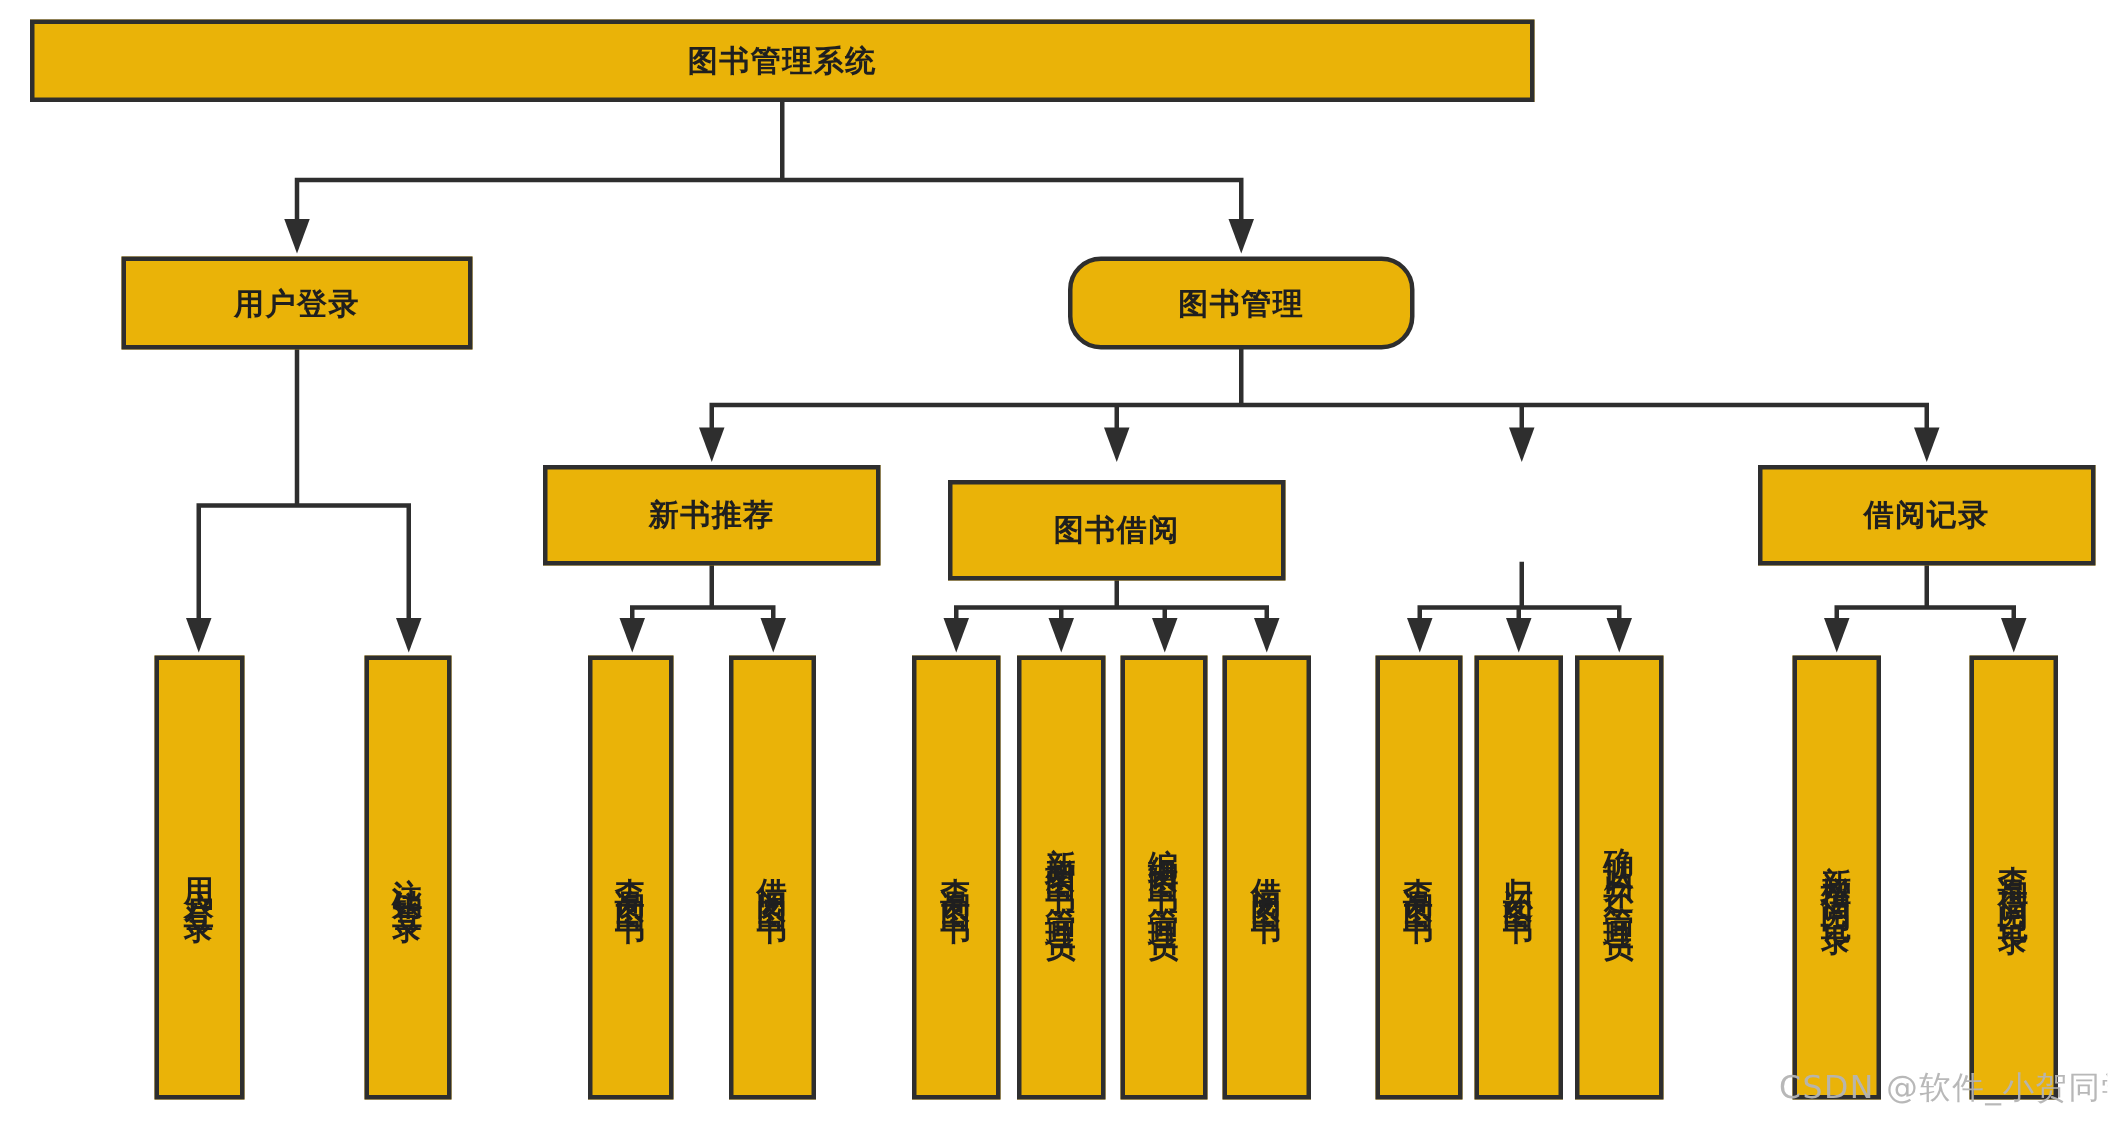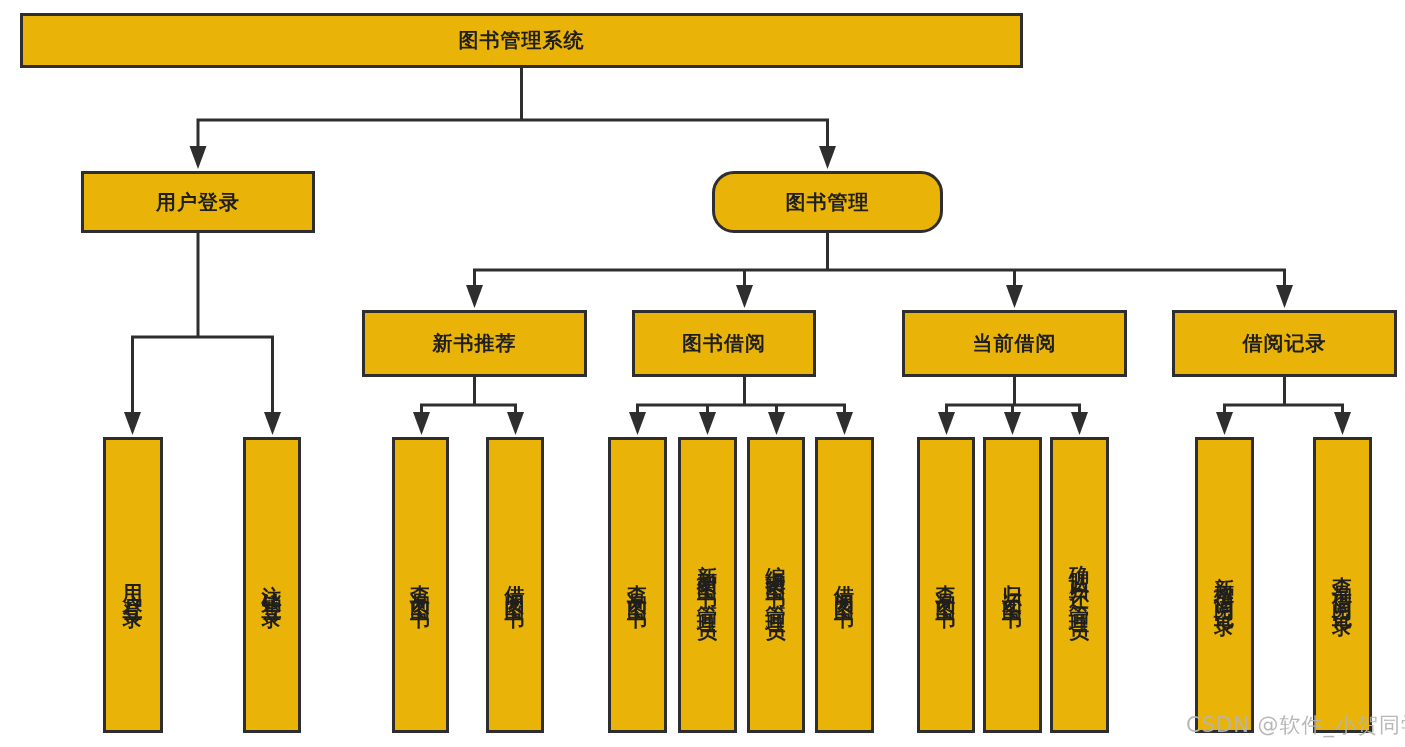--- a/index.html
+++ b/index.html
@@ -77,25 +77,22 @@
   <div class="box hbox" style="left:81px; top:171px; width:234px; height:62px;">
     <span>用户登录</span>
   </div>
   <div class="box hbox" style="left:712px; top:171px; width:231px; height:62px;border-radius:22px;">
     <span>图书管理</span>
   </div>
 
   <div class="box hbox" style="left:362px; top:310px; width:225px; height:67px;">
     <span>新书推荐</span>
   </div>
-  <div class="box hbox" style="left:632px; top:310px; width:184px; height:67px;">
+  <div class="box hbox" style="left:632px; top:320px; width:225px; height:67px;">
     <span>图书借阅</span>
-  </div>
-  <div class="box hbox" style="left:902px; top:310px; width:225px; height:67px;">
-    <span>当前借阅</span>
   </div>
   <div class="box hbox" style="left:1172px; top:310px; width:225px; height:67px;">
     <span>借阅记录</span>
   </div>
 
   <div class="box vbox" style="left:103px; top:437px; width:60px; height:296px;">
     <span class="vtext">用户登录</span>
   </div>
   <div class="box vbox" style="left:243px; top:437px; width:58px; height:296px;">
     <span class="vtext">注销登录</span>

